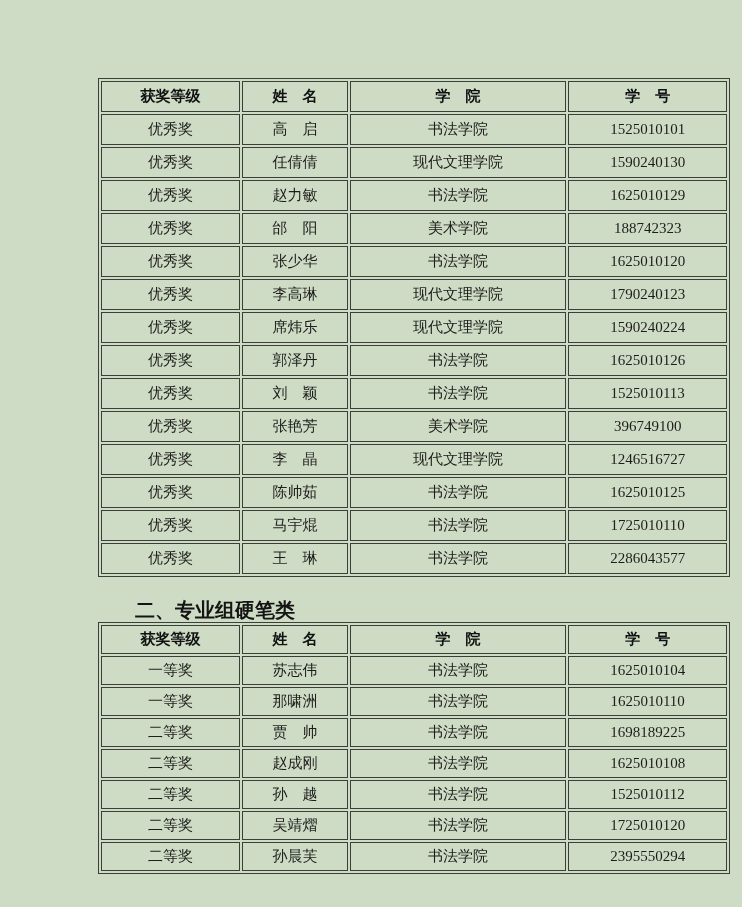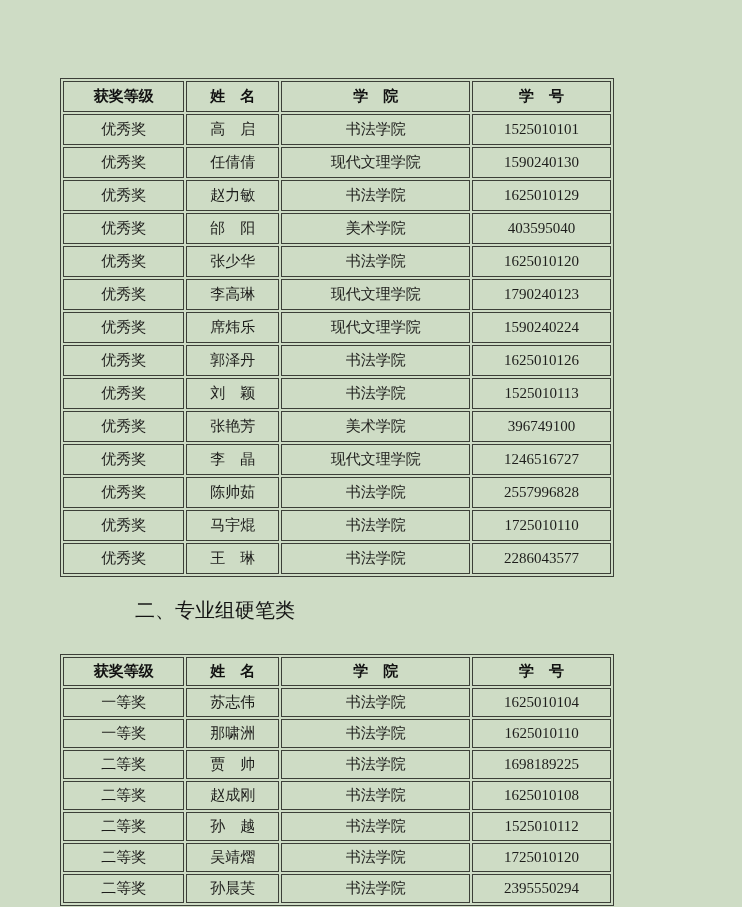--- a/index.html
+++ b/index.html
@@ -16,22 +16,22 @@
   }
   .page {
     width: 742px;
     height: 907px;
     position: relative;
   }
   table.awards-table {
     border-collapse: separate;
     border-spacing: 2px;
     border: 1px solid #3c3f38;
-    width: 554px;
-    margin-left: 60px;
+    width: 632px;
+    margin-left: 98px;
     table-layout: fixed;
   }
   table.t1 { margin-top: 78px; }
   table.t2 { margin-top: 0; }
   th, td {
     border: 1px solid #3c3f38;
     text-align: center;
     vertical-align: middle;
     padding: 0;
     overflow: hidden;
@@ -48,24 +48,24 @@
     font-size: 15px;
   }
   .t1 th, .t1 td { height: 29px; }
   .t2 th, .t2 td { height: 27px; }
   col.c-award   { width: 22.4%; }
   col.c-name    { width: 17.1%; }
   col.c-college { width: 34.9%; }
   col.c-id      { width: 25.6%; }
   .section-heading {
     font-family: "Liberation Sans", sans-serif;
-    font-weight: normal;
+    font-weight: bold;
     font-size: 20px;
     color: #141414;
-    margin: 21px 0 32px 135px;
+    margin: 21px 0 0 135px;
     line-height: 1.2;
   }
 </style>
 </head>
 <body>
 
 <div class="page">
 
   <table class="awards-table t1">
     <colgroup>
@@ -98,21 +98,21 @@
         <tr>
           <td>优秀奖</td>
           <td>赵力敏</td>
           <td>书法学院</td>
           <td>1625010129</td>
         </tr>
         <tr>
           <td>优秀奖</td>
           <td>邰　阳</td>
           <td>美术学院</td>
-          <td>403595040</td>
+          <td>188742323</td>
         </tr>
         <tr>
           <td>优秀奖</td>
           <td>张少华</td>
           <td>书法学院</td>
           <td>1625010120</td>
         </tr>
         <tr>
           <td>优秀奖</td>
           <td>李高琳</td>
@@ -146,21 +146,21 @@
         <tr>
           <td>优秀奖</td>
           <td>李　晶</td>
           <td>现代文理学院</td>
           <td>1246516727</td>
         </tr>
         <tr>
           <td>优秀奖</td>
           <td>陈帅茹</td>
           <td>书法学院</td>
-          <td>2557996828</td>
+          <td>1625010125</td>
         </tr>
         <tr>
           <td>优秀奖</td>
           <td>马宇焜</td>
           <td>书法学院</td>
           <td>1725010110</td>
         </tr>
         <tr>
           <td>优秀奖</td>
           <td>王　琳</td>

